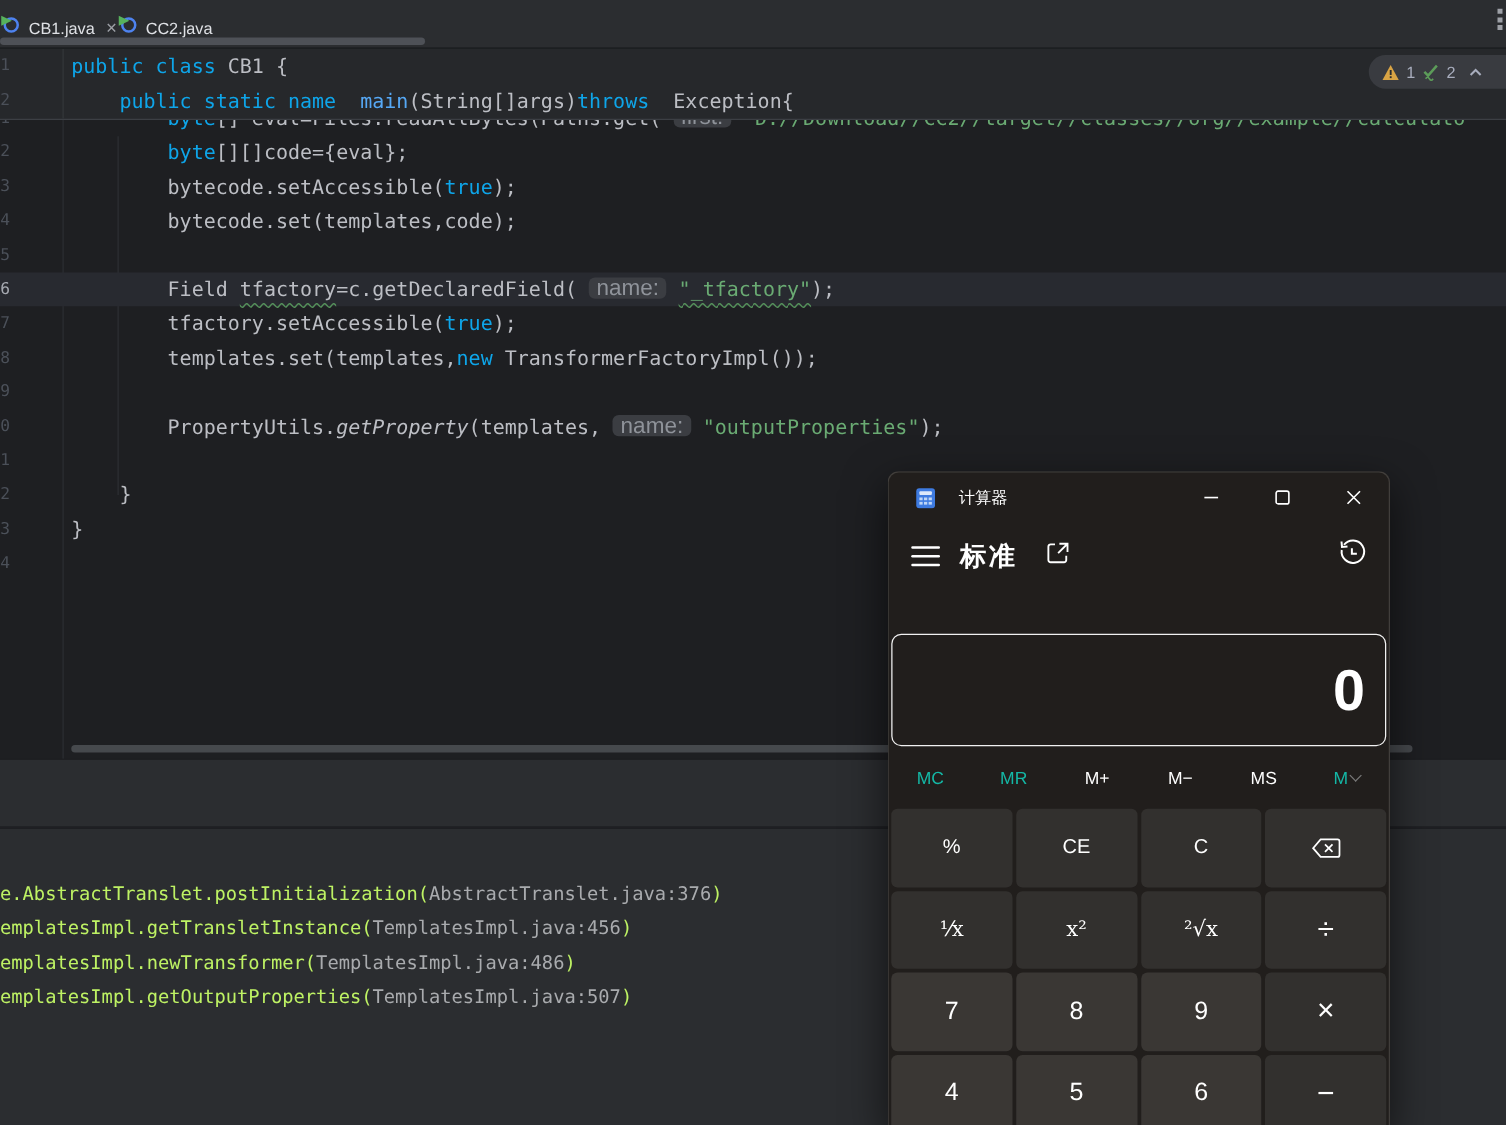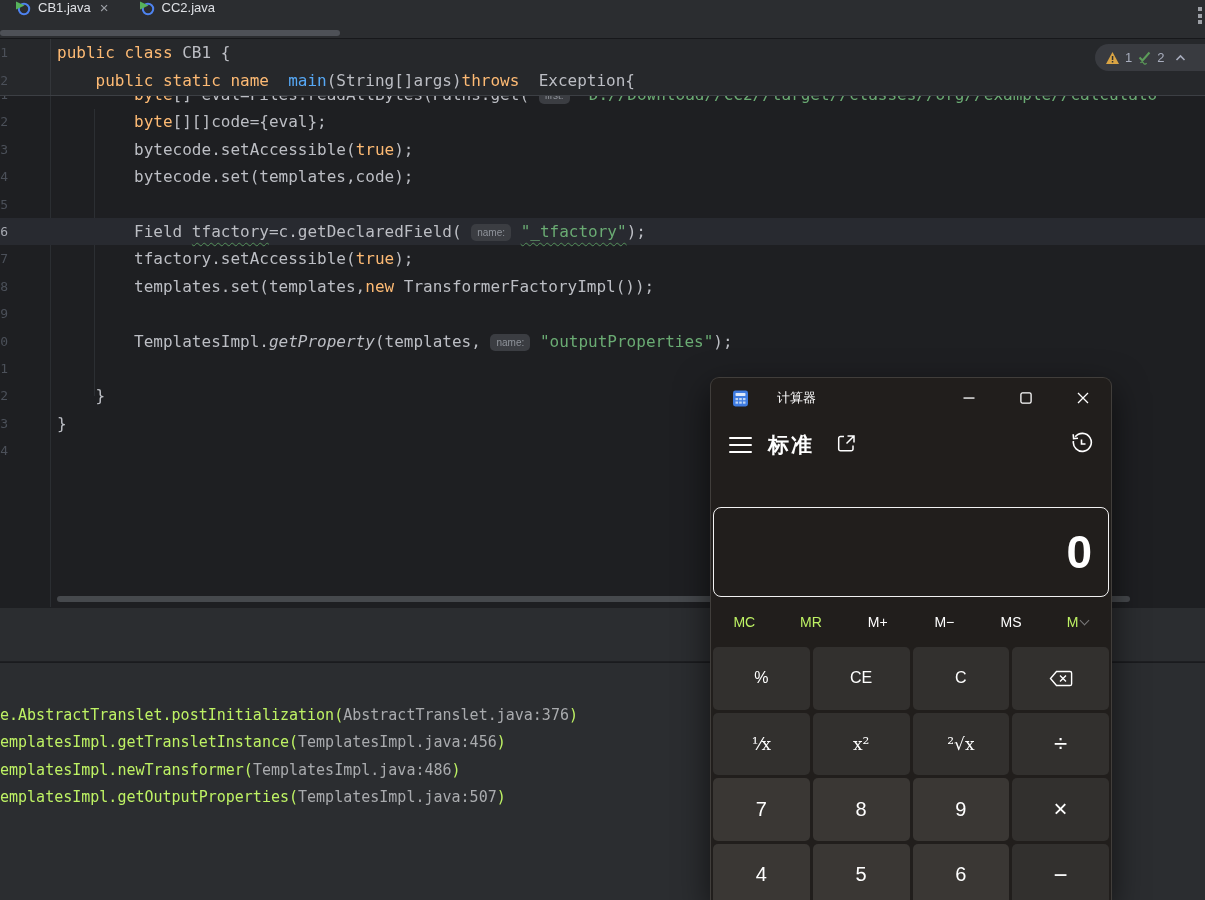--- a/index.html
+++ b/index.html
@@ -2,21 +2,21 @@
 <html><head>
 <meta charset="utf-8">
 <style>
   html,body{margin:0;padding:0}
   body{width:1205px;height:900px;overflow:hidden;position:relative;background:#1E1F22;
        font-family:"Liberation Sans",sans-serif;-webkit-font-smoothing:antialiased}
 
   
   .tabbar{position:absolute;top:0;left:0;right:0;height:38px;background:#2B2D30;
           border-bottom:1px solid #17181B;display:flex;align-items:flex-start;z-index:4}
-  .tab{height:30px;display:flex;align-items:flex-start;gap:7px;padding:0 15px;
+  .tab{height:30px;display:flex;align-items:flex-end;gap:7px;padding:0 0;
        color:#DFE1E5;font-size:13px;cursor:default}
   .tab .close{color:#9DA0A6;font-size:15px;margin-left:2px;line-height:1}
   .tabs-thumb{position:absolute;top:30px;left:0;width:340px;height:6px;background:#4E5157;border-radius:3px}
   .kebab{position:absolute;top:7px;left:1198px}
   .kebab i{display:block;width:4px;height:4px;background:#9DA0A6;margin-bottom:2.5px}
 
   
   .sticky{position:absolute;top:39px;left:0;right:0;height:56px;background:#26282B;
           border-bottom:1px solid #3C3F44;z-index:5;overflow:hidden}
   .sticky .gutterline{position:absolute;left:50px;top:0;bottom:0;width:1px;background:#33363A}
@@ -27,26 +27,26 @@
 
   
   .editor{position:absolute;top:95px;left:0;right:0;height:512px;background:#1E1F22;overflow:hidden;z-index:1}
   .editor .gutterline{position:absolute;left:50px;top:0;bottom:0;width:1px;background:#2B2E32}
   .indent-guide{position:absolute;left:94px;top:14px;height:287px;width:1px;background:#2C2F33}
   .crow{position:absolute;left:0;right:0;height:27.4px;line-height:27.4px}
   .crow.current{background:#282A30}
   .crow.current .cnum{color:#A6A9B1}
   .hthumb{position:absolute;left:57px;top:501px;width:1073px;height:6px;background:#46494D;border-radius:3px}
 
-  .tk-k{color:#fdba74}
+  .tk-k{color:#0ea5e9}
   .tk-s,.tk-se{color:#6AAB73}
   .tk-m{color:#56A8F5}
   .tk-it{font-style:italic}
   .tk-e,.tk-se{text-decoration:underline wavy #54905A 1px;text-underline-offset:5px}
-  .tk-i{display:inline-block;background:#3B3D42;color:#8F939A;font-size:10px;line-height:17px;
+  .tk-i{display:inline-block;background:#3B3D42;color:#8F939A;font-size:18px;line-height:17px;
         border-radius:5px;padding:0 6px;font-family:"Liberation Sans",sans-serif;vertical-align:1px}
 
   
   .inspections{position:absolute;top:44px;left:1095px;width:132px;height:27px;background:#393B40;
                border-radius:14px;display:flex;align-items:center;gap:5px;padding:0 10px;
                color:#A8ADBD;font-size:13px;z-index:6}
   .inspections svg{flex:0 0 auto}
 
   
   .toolstrip{position:absolute;top:608px;left:0;right:0;height:53px;background:#2B2D30;z-index:0}
@@ -55,37 +55,37 @@
            padding-top:39px;z-index:0}
   .cline{white-space:pre;line-height:27.4px;color:#F75464}
   .tk-err{color:#bef264}
   .tk-l{color:#A9ABAE;text-underline-offset:3px;cursor:pointer}
 
   
   .calc{position:absolute;left:710px;top:377px;width:400px;height:523px;background:#211E1C;
         border:1px solid #413E3B;border-bottom:none;border-radius:9px 9px 0 0;
         box-shadow:0 12px 34px rgba(0,0,0,.6);z-index:10;color:#fff}
   .calc-title{display:flex;align-items:center;height:40px;padding-left:21px}
-  .calc-title .t{font-size:13px;margin-left:28px;font-family:"Liberation Sans","DejaVu Sans",sans-serif}
+  .calc-title .t{font-size:13px;margin-left:18px;font-family:"Liberation Sans","DejaVu Sans",sans-serif}
   .winbtns{margin-left:auto;display:flex;align-self:stretch}
   .winbtn{width:57px;display:flex;align-items:center;justify-content:center}
   .navrow{display:flex;align-items:center;height:50px;padding:0 18px;margin-top:2px}
   .burger{width:23px;cursor:pointer}
   .burger i{display:block;height:2px;background:#fff;margin:5px 0;border-radius:1px}
   .mode{font-size:21px;font-weight:700;margin-left:16px;letter-spacing:2px;
         font-family:"Liberation Sans","DejaVu Sans",sans-serif}
   .pin{margin-left:22px}
   .hist{margin-left:auto}
   .display{position:absolute;left:2px;right:2px;top:129px;height:90px;border:1.6px solid #F1F1F1;
            border-radius:8px;display:flex;align-items:center;justify-content:flex-end;
            padding-right:16px;font-size:46px;font-weight:600;box-sizing:border-box}
   .memrow{position:absolute;top:223px;left:0;right:0;height:42px;display:grid;
           grid-template-columns:repeat(6,1fr);align-items:center;justify-items:center;font-size:14px}
   .mem{display:flex;align-items:center;gap:3px}
-  .mem.dis{color:#bef264}
+  .mem.dis{color:#14b8a6}
   .chev{width:6px;height:6px;border-right:1.5px solid #7A7A7A;border-bottom:1.5px solid #7A7A7A;
         transform:rotate(45deg);margin-top:-3px}
   .keypad{position:absolute;top:269px;left:2px;right:2px;bottom:0;display:grid;
           grid-template-columns:repeat(4,1fr);grid-auto-rows:62.5px;gap:3px}
   .key{border-radius:5px;display:flex;align-items:center;justify-content:center;
        font-size:16px;background:#32302E;cursor:pointer}
   .key.num{background:#3A3734;font-size:20px}
   .key.op{font-size:24px;font-weight:300}
   .key.math{font-family:"DejaVu Serif",serif;font-size:17px}
 </style>
@@ -134,21 +134,21 @@
   <div id="code-rows">
       <div class="crow" style="top: -14px;"><span class="cnum">1</span><span class="ctext"><span class="tk-d">        </span><span class="tk-k">byte</span><span class="tk-d">[] eval=Files.readAllBytes(Paths.get( </span><span class="tk-i">first:</span><span class="tk-d"> </span><span class="tk-s">"D://Download//CC2//target//classes//org//example//calculato</span></span></div>
       <div class="crow" style="top: 13.4px;"><span class="cnum">2</span><span class="ctext"><span class="tk-d">        </span><span class="tk-k">byte</span><span class="tk-d">[][]code={eval};</span></span></div>
       <div class="crow" style="top: 40.8px;"><span class="cnum">3</span><span class="ctext"><span class="tk-d">        bytecode.setAccessible(</span><span class="tk-k">true</span><span class="tk-d">);</span></span></div>
       <div class="crow" style="top: 68.2px;"><span class="cnum">4</span><span class="ctext"><span class="tk-d">        bytecode.set(templates,code);</span></span></div>
       <div class="crow" style="top: 95.6px;"><span class="cnum">5</span><span class="ctext"></span></div>
       <div class="crow current" style="top: 123px;"><span class="cnum">6</span><span class="ctext"><span class="tk-d">        Field </span><span class="tk-e">tfactory</span><span class="tk-d">=c.getDeclaredField( </span><span class="tk-i">name:</span><span class="tk-d"> </span><span class="tk-se">"_tfactory"</span><span class="tk-d">);</span></span></div>
       <div class="crow" style="top: 150.4px;"><span class="cnum">7</span><span class="ctext"><span class="tk-d">        tfactory.setAccessible(</span><span class="tk-k">true</span><span class="tk-d">);</span></span></div>
       <div class="crow" style="top: 177.8px;"><span class="cnum">8</span><span class="ctext"><span class="tk-d">        templates.set(templates,</span><span class="tk-k">new</span><span class="tk-d"> TransformerFactoryImpl());</span></span></div>
       <div class="crow" style="top: 205.2px;"><span class="cnum">9</span><span class="ctext"></span></div>
-      <div class="crow" style="top: 232.6px;"><span class="cnum">0</span><span class="ctext"><span class="tk-d">        TemplatesImpl.</span><span class="tk-it">getProperty</span><span class="tk-d">(templates, </span><span class="tk-i">name:</span><span class="tk-d"> </span><span class="tk-s">"outputProperties"</span><span class="tk-d">);</span></span></div>
+      <div class="crow" style="top: 232.6px;"><span class="cnum">0</span><span class="ctext"><span class="tk-d">        PropertyUtils.</span><span class="tk-it">getProperty</span><span class="tk-d">(templates, </span><span class="tk-i">name:</span><span class="tk-d"> </span><span class="tk-s">"outputProperties"</span><span class="tk-d">);</span></span></div>
       <div class="crow" style="top: 260px;"><span class="cnum">1</span><span class="ctext"></span></div>
       <div class="crow" style="top: 287.4px;"><span class="cnum">2</span><span class="ctext"><span class="tk-d">    }</span></span></div>
       <div class="crow" style="top: 314.8px;"><span class="cnum">3</span><span class="ctext"><span class="tk-d">}</span></span></div>
       <div class="crow" style="top: 342.2px;"><span class="cnum">4</span><span class="ctext"></span></div>
     </div>
   <div class="hthumb"></div>
 </div>
 
 <div class="inspections">
   <svg width="15" height="14" viewBox="0 0 15 14">

